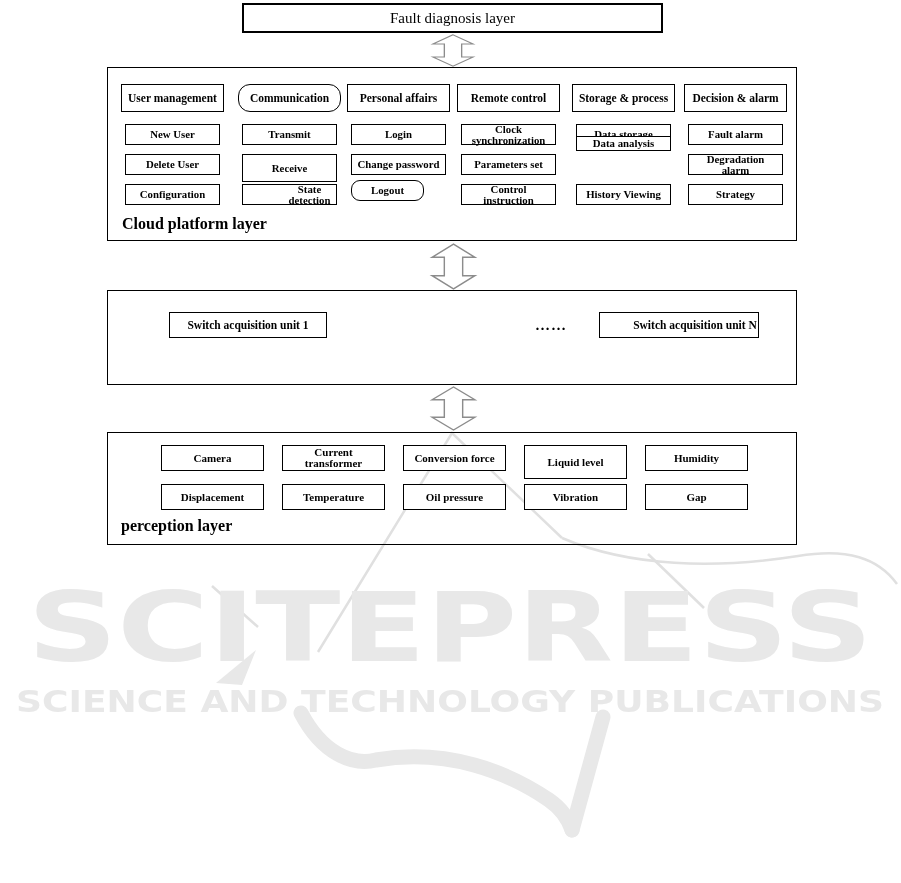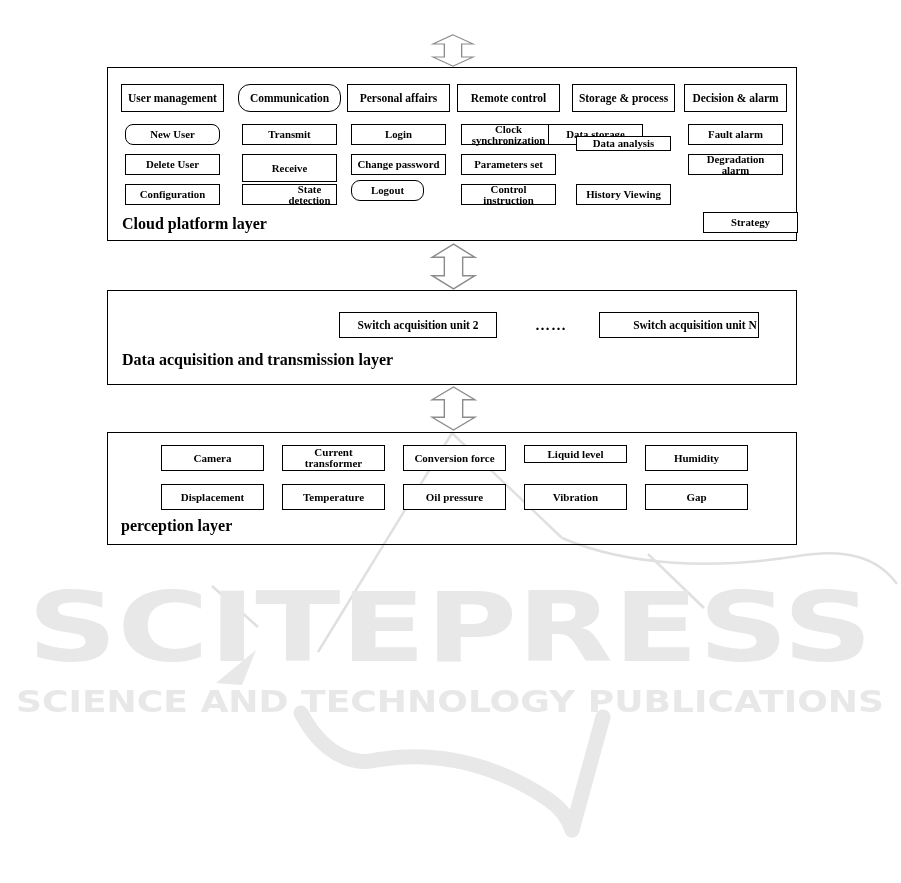--- a/index.html
+++ b/index.html
@@ -36,85 +36,85 @@
     <path d="M562,538 C630,567 715,569 798,556 C848,548 878,558 897,584" fill="none" stroke="#e0e0e0" stroke-width="2.5"></path>
     <path d="M648,554 L704,608" fill="none" stroke="#e0e0e0" stroke-width="2.5"></path>
     <path d="M212,586 L258,627" fill="none" stroke="#e0e0e0" stroke-width="2.5"></path>
     <text x="450" y="661" text-anchor="middle" textLength="845" lengthAdjust="spacingAndGlyphs" font-family="DejaVu Sans, sans-serif" font-weight="bold" font-size="96" fill="#e8e8e8">SCITEPRESS</text>
     <path d="M216,683 L256,650 L242,685 Z" fill="#e8e8e8"></path>
     <text x="450" y="712" text-anchor="middle" textLength="868" lengthAdjust="spacingAndGlyphs" font-family="DejaVu Sans, sans-serif" font-weight="bold" font-size="31" fill="#e8e8e8">SCIENCE AND TECHNOLOGY PUBLICATIONS</text>
     <path d="M301,713 C322,753 352,766 376,760 C448,748 508,772 549,800 C562,809 568,818 572,830" fill="none" stroke="#e8e8e8" stroke-width="15" stroke-linecap="round"></path>
     <path d="M572,830 L603,717" fill="none" stroke="#e8e8e8" stroke-width="15" stroke-linecap="round"></path>
   </svg>
 
+  <div class="box title-box" style="left:242px;top:3px;width:421px;height:30px;">Fault diagnosis layer</div>
 
   <svg class="arrow" style="left:428px;top:34px;" width="50" height="33" viewBox="0 0 52 46" preserveAspectRatio="none">
     <polygon points="26,1 5,14 17,14 17,32 5,32 26,45 47,32 35,32 35,14 47,14" fill="#ffffff" stroke="#8c8c8c" stroke-width="1.4"></polygon>
   </svg>
 
   <div class="container" style="left:107px;top:67px;width:690px;height:174px;">
 
     <div class="box hdr" style="left:13px;top:16px;width:103px;height:28px;">User management</div>
     <div class="box hdr" style="left:130px;top:16px;width:103px;height:28px;border-radius:12px;">Communication</div>
     <div class="box hdr" style="left:239px;top:16px;width:103px;height:28px;">Personal affairs</div>
     <div class="box hdr" style="left:349px;top:16px;width:103px;height:28px;">Remote control</div>
     <div class="box hdr" style="left:464px;top:16px;width:103px;height:28px;">Storage &amp; process</div>
     <div class="box hdr" style="left:576px;top:16px;width:103px;height:28px;">Decision &amp; alarm</div>
 
-    <div class="box sub" style="left:17px;top:56px;width:95px;height:21px;border-radius:8px;">New User</div>
+    <div class="box sub" style="left:17px;top:56px;width:95px;height:21px;">New User</div>
     <div class="box sub" style="left:17px;top:86px;width:95px;height:21px;">Delete User</div>
     <div class="box sub" style="left:17px;top:116px;width:95px;height:21px;">Configuration</div>
 
     <div class="box sub" style="left:134px;top:56px;width:95px;height:21px;">Transmit</div>
     <div class="box sub" style="left:134px;top:86px;width:95px;height:28px;">Receive</div>
     <div class="box sub" style="left:134px;top:116px;width:95px;height:21px;padding-left:40px;">State detection</div>
 
     <div class="box sub" style="left:243px;top:56px;width:95px;height:21px;">Login</div>
     <div class="box sub" style="left:243px;top:86px;width:95px;height:21px;">Change password</div>
     <div class="box sub" style="left:243px;top:112px;width:73px;height:21px;border-radius:9px;">Logout</div>
 
     <div class="box sub" style="left:353px;top:56px;width:95px;height:21px;">Clock
 synchronization</div>
     <div class="box sub" style="left:353px;top:86px;width:95px;height:21px;">Parameters set</div>
     <div class="box sub" style="left:353px;top:116px;width:95px;height:21px;">Control
 instruction</div>
 
-    <div class="box sub" style="left:440px;top:56px;width:95px;height:21px;">Data storage</div>
+    <div class="box sub" style="left:468px;top:56px;width:95px;height:21px;">Data storage</div>
     <div class="box sub" style="left:468px;top:68px;width:95px;height:15px;">Data analysis</div>
     <div class="box sub" style="left:468px;top:116px;width:95px;height:21px;">History Viewing</div>
 
     <div class="box sub" style="left:580px;top:56px;width:95px;height:21px;">Fault alarm</div>
     <div class="box sub" style="left:580px;top:86px;width:95px;height:21px;">Degradation
 alarm</div>
-    <div class="box sub" style="left:595px;top:116px;width:95px;height:21px;margin-top:28px;">Strategy</div>
+    <div class="box sub" style="left:580px;top:116px;width:95px;height:21px;">Strategy</div>
 
     <div class="layer-label" style="left:14px;top:147px;">Cloud platform layer</div>
   </div>
 
   <svg class="arrow" style="left:427px;top:243px;" width="53" height="47" viewBox="0 0 52 46" preserveAspectRatio="none">
     <polygon points="26,1 5,14 17,14 17,32 5,32 26,45 47,32 35,32 35,14 47,14" fill="#ffffff" stroke="#8c8c8c" stroke-width="1.4"></polygon>
   </svg>
 
   <div class="container" style="left:107px;top:290px;width:690px;height:95px;">
-    <div class="box unit" style="left:231px;top:21px;width:158px;height:26px;">Switch acquisition unit 2</div>
+    <div class="box unit" style="left:61px;top:21px;width:158px;height:26px;">Switch acquisition unit 1</div>
     <div class="dots" style="left:408px;top:21px;width:70px;height:26px;">……</div>
     <div class="box unit" style="left:491px;top:21px;width:160px;height:26px;padding-left:32px;">Switch acquisition unit N</div>
-    <div class="layer-label" style="left:14px;top:60px;">Data acquisition and transmission layer</div>
   </div>
 
   <svg class="arrow" style="left:427px;top:386px;" width="53" height="45" viewBox="0 0 52 46" preserveAspectRatio="none">
     <polygon points="26,1 5,14 17,14 17,32 5,32 26,45 47,32 35,32 35,14 47,14" fill="#ffffff" stroke="#8c8c8c" stroke-width="1.4"></polygon>
   </svg>
 
   <div class="container" style="left:107px;top:432px;width:690px;height:113px;">
     <div class="box pbox" style="left:53px;top:12px;width:103px;height:26px;">Camera</div>
     <div class="box pbox" style="left:174px;top:12px;width:103px;height:26px;">Current
 transformer</div>
     <div class="box pbox" style="left:295px;top:12px;width:103px;height:26px;">Conversion force</div>
-    <div class="box pbox" style="left:416px;top:12px;width:103px;height:18px;font-family:Liberation Serif, serif;">Liquid level</div>
+    <div class="box pbox" style="left:416px;top:12px;width:103px;height:34px;font-family:Liberation Serif, serif;">Liquid level</div>
     <div class="box pbox" style="left:537px;top:12px;width:103px;height:26px;">Humidity</div>
 
     <div class="box pbox" style="left:53px;top:51px;width:103px;height:26px;">Displacement</div>
     <div class="box pbox" style="left:174px;top:51px;width:103px;height:26px;">Temperature</div>
     <div class="box pbox" style="left:295px;top:51px;width:103px;height:26px;">Oil pressure</div>
     <div class="box pbox" style="left:416px;top:51px;width:103px;height:26px;">Vibration</div>
     <div class="box pbox" style="left:537px;top:51px;width:103px;height:26px;">Gap</div>
 
     <div class="layer-label" style="left:13px;top:84px;">perception layer</div>
   </div>

